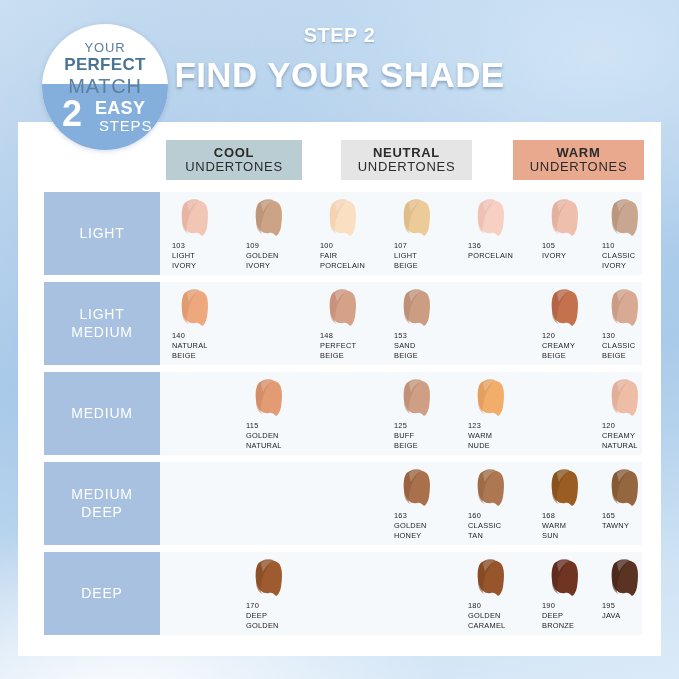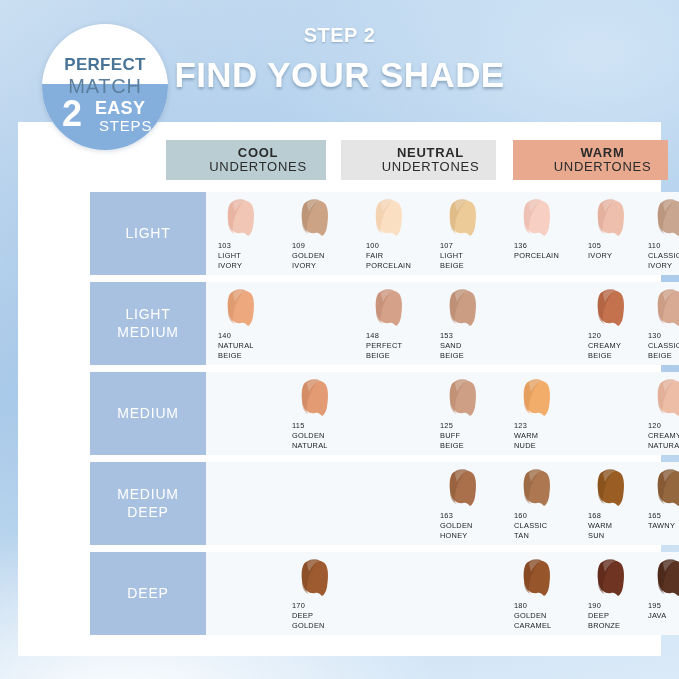--- a/index.html
+++ b/index.html
@@ -56,30 +56,29 @@
     position:absolute;left:18px;top:122px;width:643px;height:534px;
     background:#ffffff;z-index:2;
   }
 
   
   .colheads{position:absolute;left:0;top:18px;width:643px;height:42px;}
   .chip{
     position:absolute;top:0;height:40px;
     display:flex;flex-direction:column;align-items:center;justify-content:center;
     line-height:1.08;
-    padding-left:24px;
   }
   .chip .t1{font-size:13px;font-weight:bold;color:#2b2b2b;letter-spacing:.7px;}
   .chip .t2{font-size:13px;color:#2b2b2b;letter-spacing:.7px;}
   #chip-cool{left:148px;width:136px;background:#b9cdd3;}
   #chip-neutral{left:323px;width:131px;background:#e5e5e5;}
   #chip-warm{left:495px;width:131px;background:#e8a98e;}
 
   
-  .row{position:absolute;left:0;width:596px;height:83px;margin-left:46px;}
+  .row{position:absolute;left:0;width:596px;height:83px;}
   .row .stripe{
     position:absolute;left:26px;top:0;width:598px;height:83px;
     background:#f6f9fc;
   }
   .rowlabel{
     position:absolute;left:26px;top:0;width:116px;height:83px;
     background:#a8c1e0;color:#ffffff;
     display:flex;align-items:center;justify-content:center;text-align:center;
     font-size:14px;letter-spacing:.8px;line-height:1.25;white-space:pre-line;
   }
@@ -101,20 +100,21 @@
 <div class="bg"></div>
 
 <div class="header">
   <div class="step">STEP 2</div>
   <div class="headline">FIND YOUR SHADE</div>
 </div>
 
 <div class="badge">
   <div class="lower"></div>
   <div class="txt">
+    <div class="b-your">YOUR</div>
     <div class="b-perfect">PERFECT</div>
     <div class="b-match">MATCH</div>
     <div class="b-two">2</div>
     <div class="b-easy">EASY</div>
     <div class="b-steps">STEPS</div>
   </div>
 </div>
 
 <div class="card">
   <div class="colheads">

